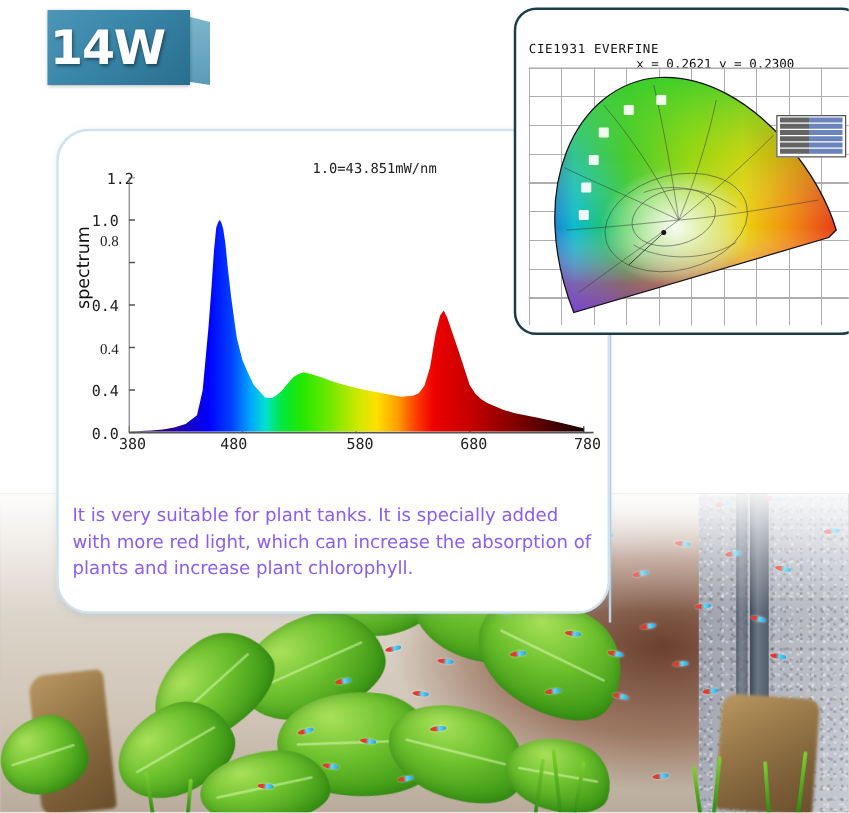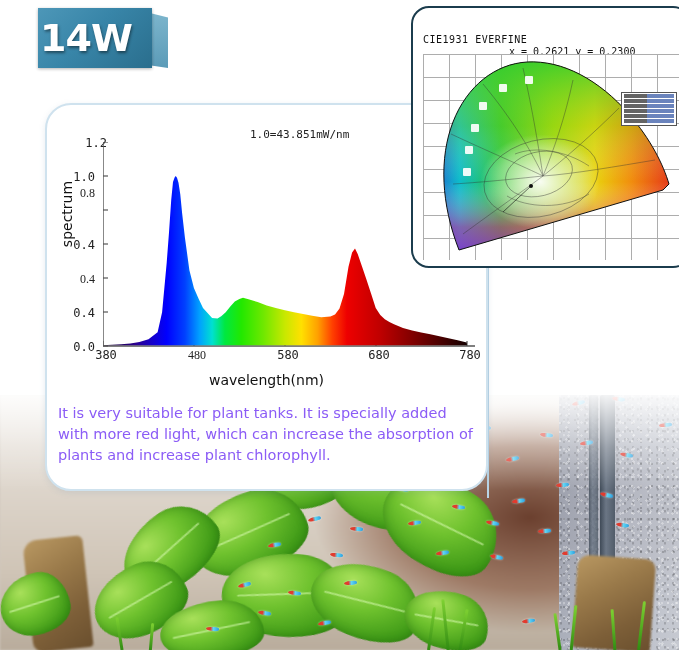--- a/index.html
+++ b/index.html
@@ -296,32 +296,31 @@
 </div>
 
 <div id="connector-h"></div>
 <div id="connector-v"></div>
 
 <div id="main-card"></div>
 
 <div id="chart">
   <div class="note">1.0=43.851mW/nm</div>
   <div class="y-title">spectrum</div>
-  <div class="x-title">wavelength(nm)</div>
 
   <div class="ytick" style="left:28px;top:26px;">1.2</div>
   <div class="ytick" style="left:16px;top:60px;">1.0</div>
   <div class="ytick" style="left:16px;top:76px;font-family:Liberation Serif, serif;">0.8</div>
   <div class="ytick" style="left:16px;top:128px;">0.4</div>
   <div class="ytick" style="left:16px;top:162px;font-family:Liberation Serif, serif;">0.4</div>
   <div class="ytick" style="left:16px;top:196px;">0.4</div>
   <div class="ytick" style="left:16px;top:230px;">0.0</div>
 
   <div class="xtick" style="left:36px;text-align:center;">380</div>
-  <div class="xtick" style="left:127px;font-family:Liberation Serif, serif;">480</div>
+  <div class="xtick" style="left:117px;">480</div>
   <div class="xtick" style="left:218px;">580</div>
   <div class="xtick" style="left:309px;">680</div>
   <div class="xtick" style="left:400px;">780</div>
 
   <svg id="plot-svg" width="372" height="210">
     <defs>
       <linearGradient id="specGrad" x1="0" y1="0" x2="1" y2="0">
         <stop offset="0.000" stop-color="#150025"></stop>
         <stop offset="0.090" stop-color="#2b0090"></stop>
         <stop offset="0.175" stop-color="#0000ff"></stop>

